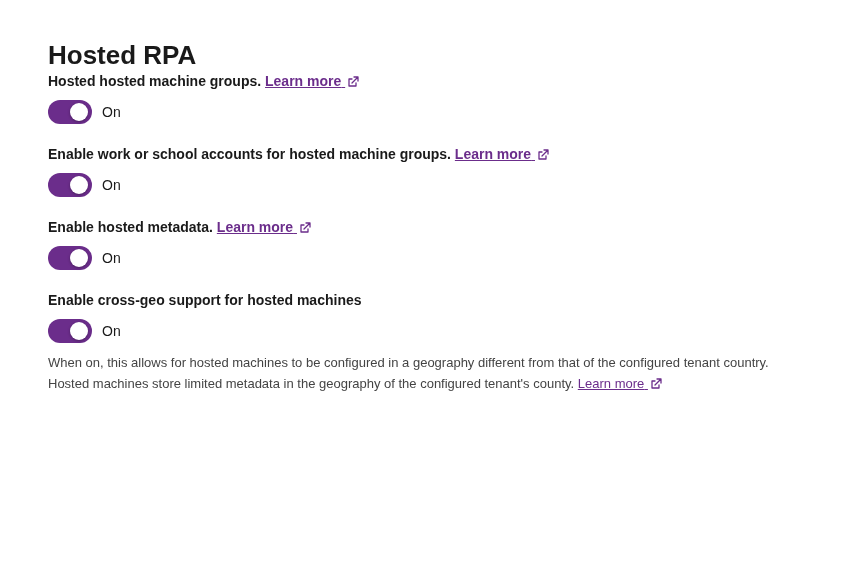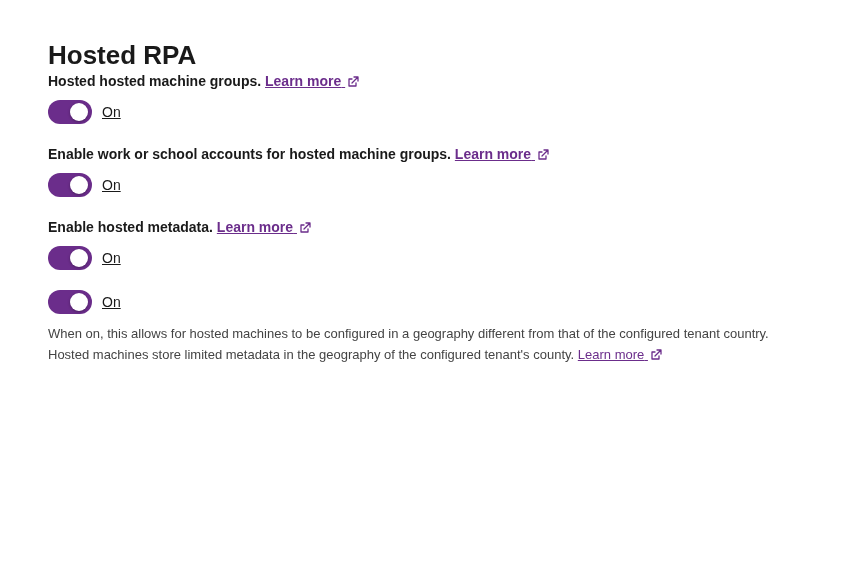--- a/index.html
+++ b/index.html
@@ -90,21 +90,20 @@
       background: white;
       border-radius: 50%;
       transition: left 0.2s;
       box-shadow: 0 1px 3px rgba(0,0,0,0.3);
     }
 
     .toggle-label {
       font-size: 14px;
       color: #1a1a1a;
       font-weight: 400;
-      text-decoration: underline;
     }
 
     .setting-description {
       font-size: 13px;
       color: #444444;
       line-height: 1.6;
       margin-top: 10px;
       max-width: 760px;
     }
 
@@ -179,20 +178,23 @@
       <input type="checkbox" checked="" style="">
       <div class="toggle-track">
         <div class="toggle-thumb"></div>
       </div>
     </label>
     <span class="toggle-label">On</span>
   </div>
 </div>
 
 <div class="setting-block">
+  <div class="setting-label">
+    <span>Enable cross-geo support for hosted machines</span>
+  </div>
   <div class="toggle-row">
     <label class="toggle">
       <input type="checkbox" checked="" style="">
       <div class="toggle-track">
         <div class="toggle-thumb"></div>
       </div>
     </label>
     <span class="toggle-label">On</span>
   </div>
   <div class="setting-description">

